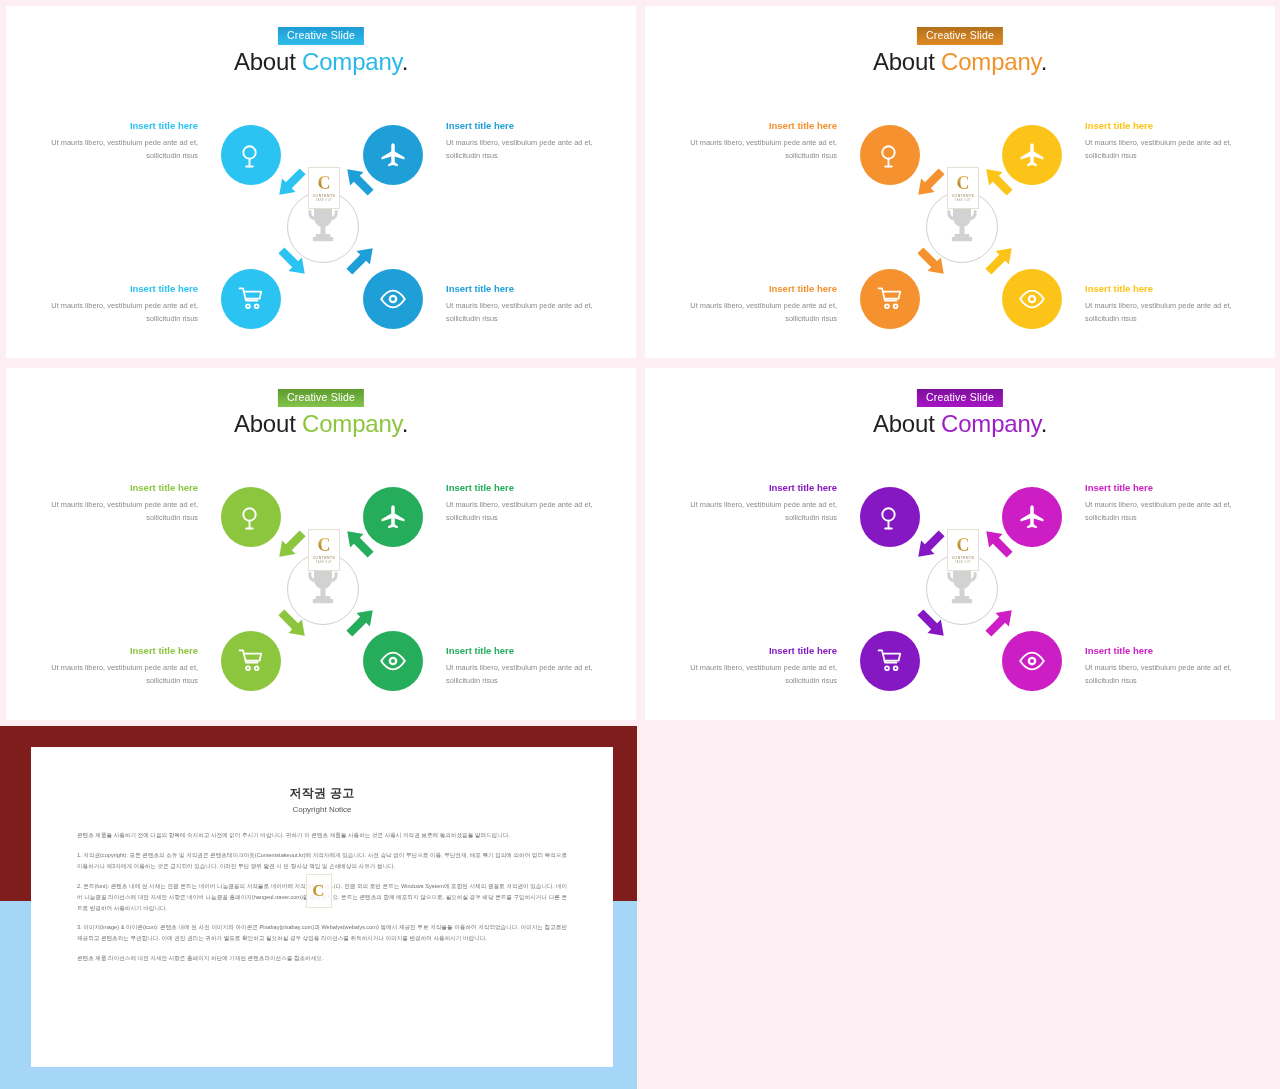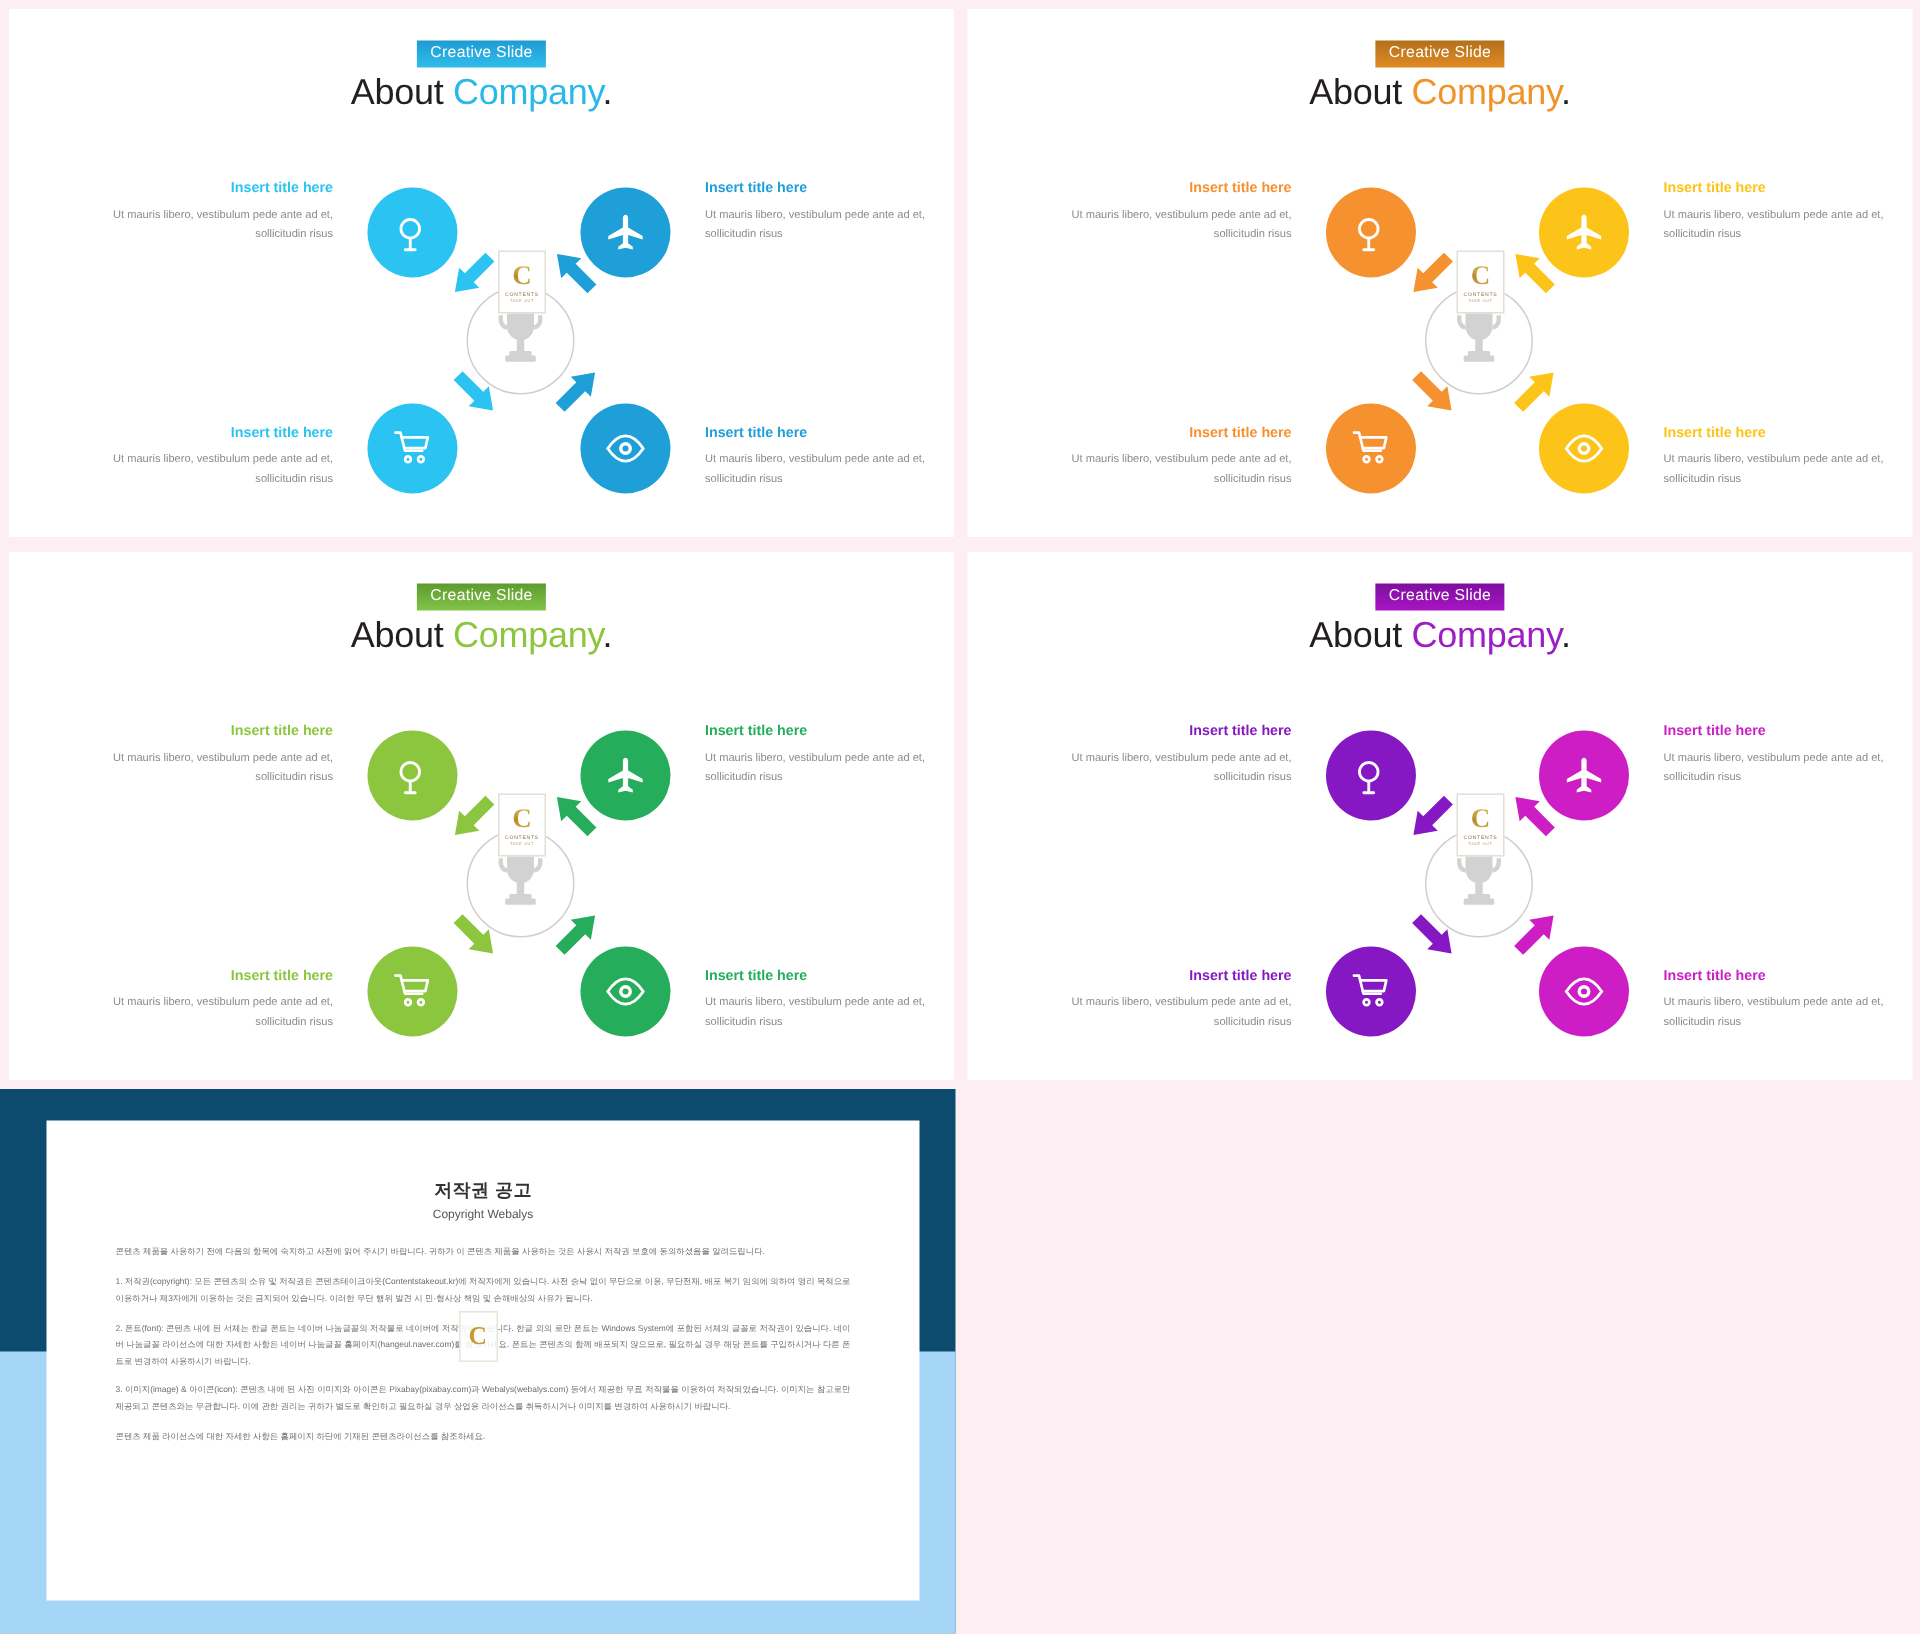--- a/index.html
+++ b/index.html
@@ -43,21 +43,21 @@
     font-size: 24px;
     font-weight: 400;
     color: #231f20;
     letter-spacing: -0.2px;
     white-space: nowrap;
   }
   .slide-title .accent { font-weight: 400; }
   .slide-title .dot { color: #231f20; }
 
   
-  .diagram { position: absolute; left: 0; top: 100px; width: 100%; height: 235px; margin-left: 24px; }
+  .diagram { position: absolute; left: 0; top: 100px; width: 100%; height: 235px; }
 
   .circle {
     position: absolute;
     width: 60px; height: 60px;
     border-radius: 50%;
     display: flex; align-items: center; justify-content: center;
   }
   .circle svg { display: block; }
   .c-tl { left: 215px; top: 19px; }
   .c-tr { left: 357px; top: 19px; }
@@ -575,25 +575,25 @@
           <div class="t" style="color: rgb(204, 30, 196);">Insert title here</div>
           <div class="d">Ut mauris libero, vestibulum pede ante ad et, sollicitudin risus</div>
         </div>
         <div class="logo-card">
           <div class="logo-c">C</div>
           <div class="logo-sub1">CONTENTS</div>
           <div class="logo-sub2">TAKE  OUT</div>
         </div>
       </div>
     </div>
-    <div id="copyright" style="background: #0c4a6e;">
+    <div id="copyright" style="background: #7f1d1d;">
       <div class="lowerfill" style="background: rgb(165, 213, 247);"></div>
       <div class="paper">
         <div class="cp-title">저작권 공고</div>
-        <div class="cp-subtitle">Copyright Webalys</div>
+        <div class="cp-subtitle">Copyright Notice</div>
         <p class="cp-p">콘텐츠 제품을 사용하기 전에 다음의 항목에 숙지하고 사전에 읽어 주시기 바랍니다. 귀하가 이 콘텐츠 제품을 사용하는 것은 사용시 저작권 보호에 동의하셨음을 알려드립니다.</p>
         <p class="cp-p">1. 저작권(copyright): 모든 콘텐츠의 소유 및 저작권은 콘텐츠테이크아웃(Contentstakeout.kr)에 저작자에게 있습니다. 사전 승낙 없이 무단으로 이용, 무단전재, 배포 복기 임의에 의하여 영리 목적으로 이용하거나 제3자에게 이용하는 것은 금지되어 있습니다. 이러한 무단 행위 발견 시 민·형사상 책임 및 손해배상의 사유가 됩니다.</p>
         <p class="cp-p">2. 폰트(font): 콘텐츠 내에 된 서체는 한글 폰트는 네이버 나눔글꼴의 저작물로 네이버에 저작권이 있습니다. 한글 외의 로만 폰트는 Windows System에 포함된 서체의 글꼴로 저작권이 있습니다. 네이버 나눔글꼴 라이선스에 대한 자세한 사항은 네이버 나눔글꼴 홈페이지(hangeul.naver.com)를 참조하세요. 폰트는 콘텐츠의 함께 배포되지 않으므로, 필요하실 경우 해당 폰트를 구입하시거나 다른 폰트로 변경하여 사용하시기 바랍니다.</p>
         <p class="cp-p">3. 이미지(image) &amp; 아이콘(icon): 콘텐츠 내에 된 사진 이미지와 아이콘은 Pixabay(pixabay.com)과 Webalys(webalys.com) 등에서 제공한 무료 저작물을 이용하여 저작되었습니다. 이미지는 참고로만 제공되고 콘텐츠와는 무관합니다. 이에 관한 권리는 귀하가 별도로 확인하고 필요하실 경우 상업용 라이선스를 취득하시거나 이미지를 변경하여 사용하시기 바랍니다.</p>
         <p class="cp-p">콘텐츠 제품 라이선스에 대한 자세한 사항은 홈페이지 하단에 기재된 콘텐츠라이선스를 참조하세요.</p>
       </div>
       <div class="cp-watermark">C</div>
     </div>
   </div>
 

